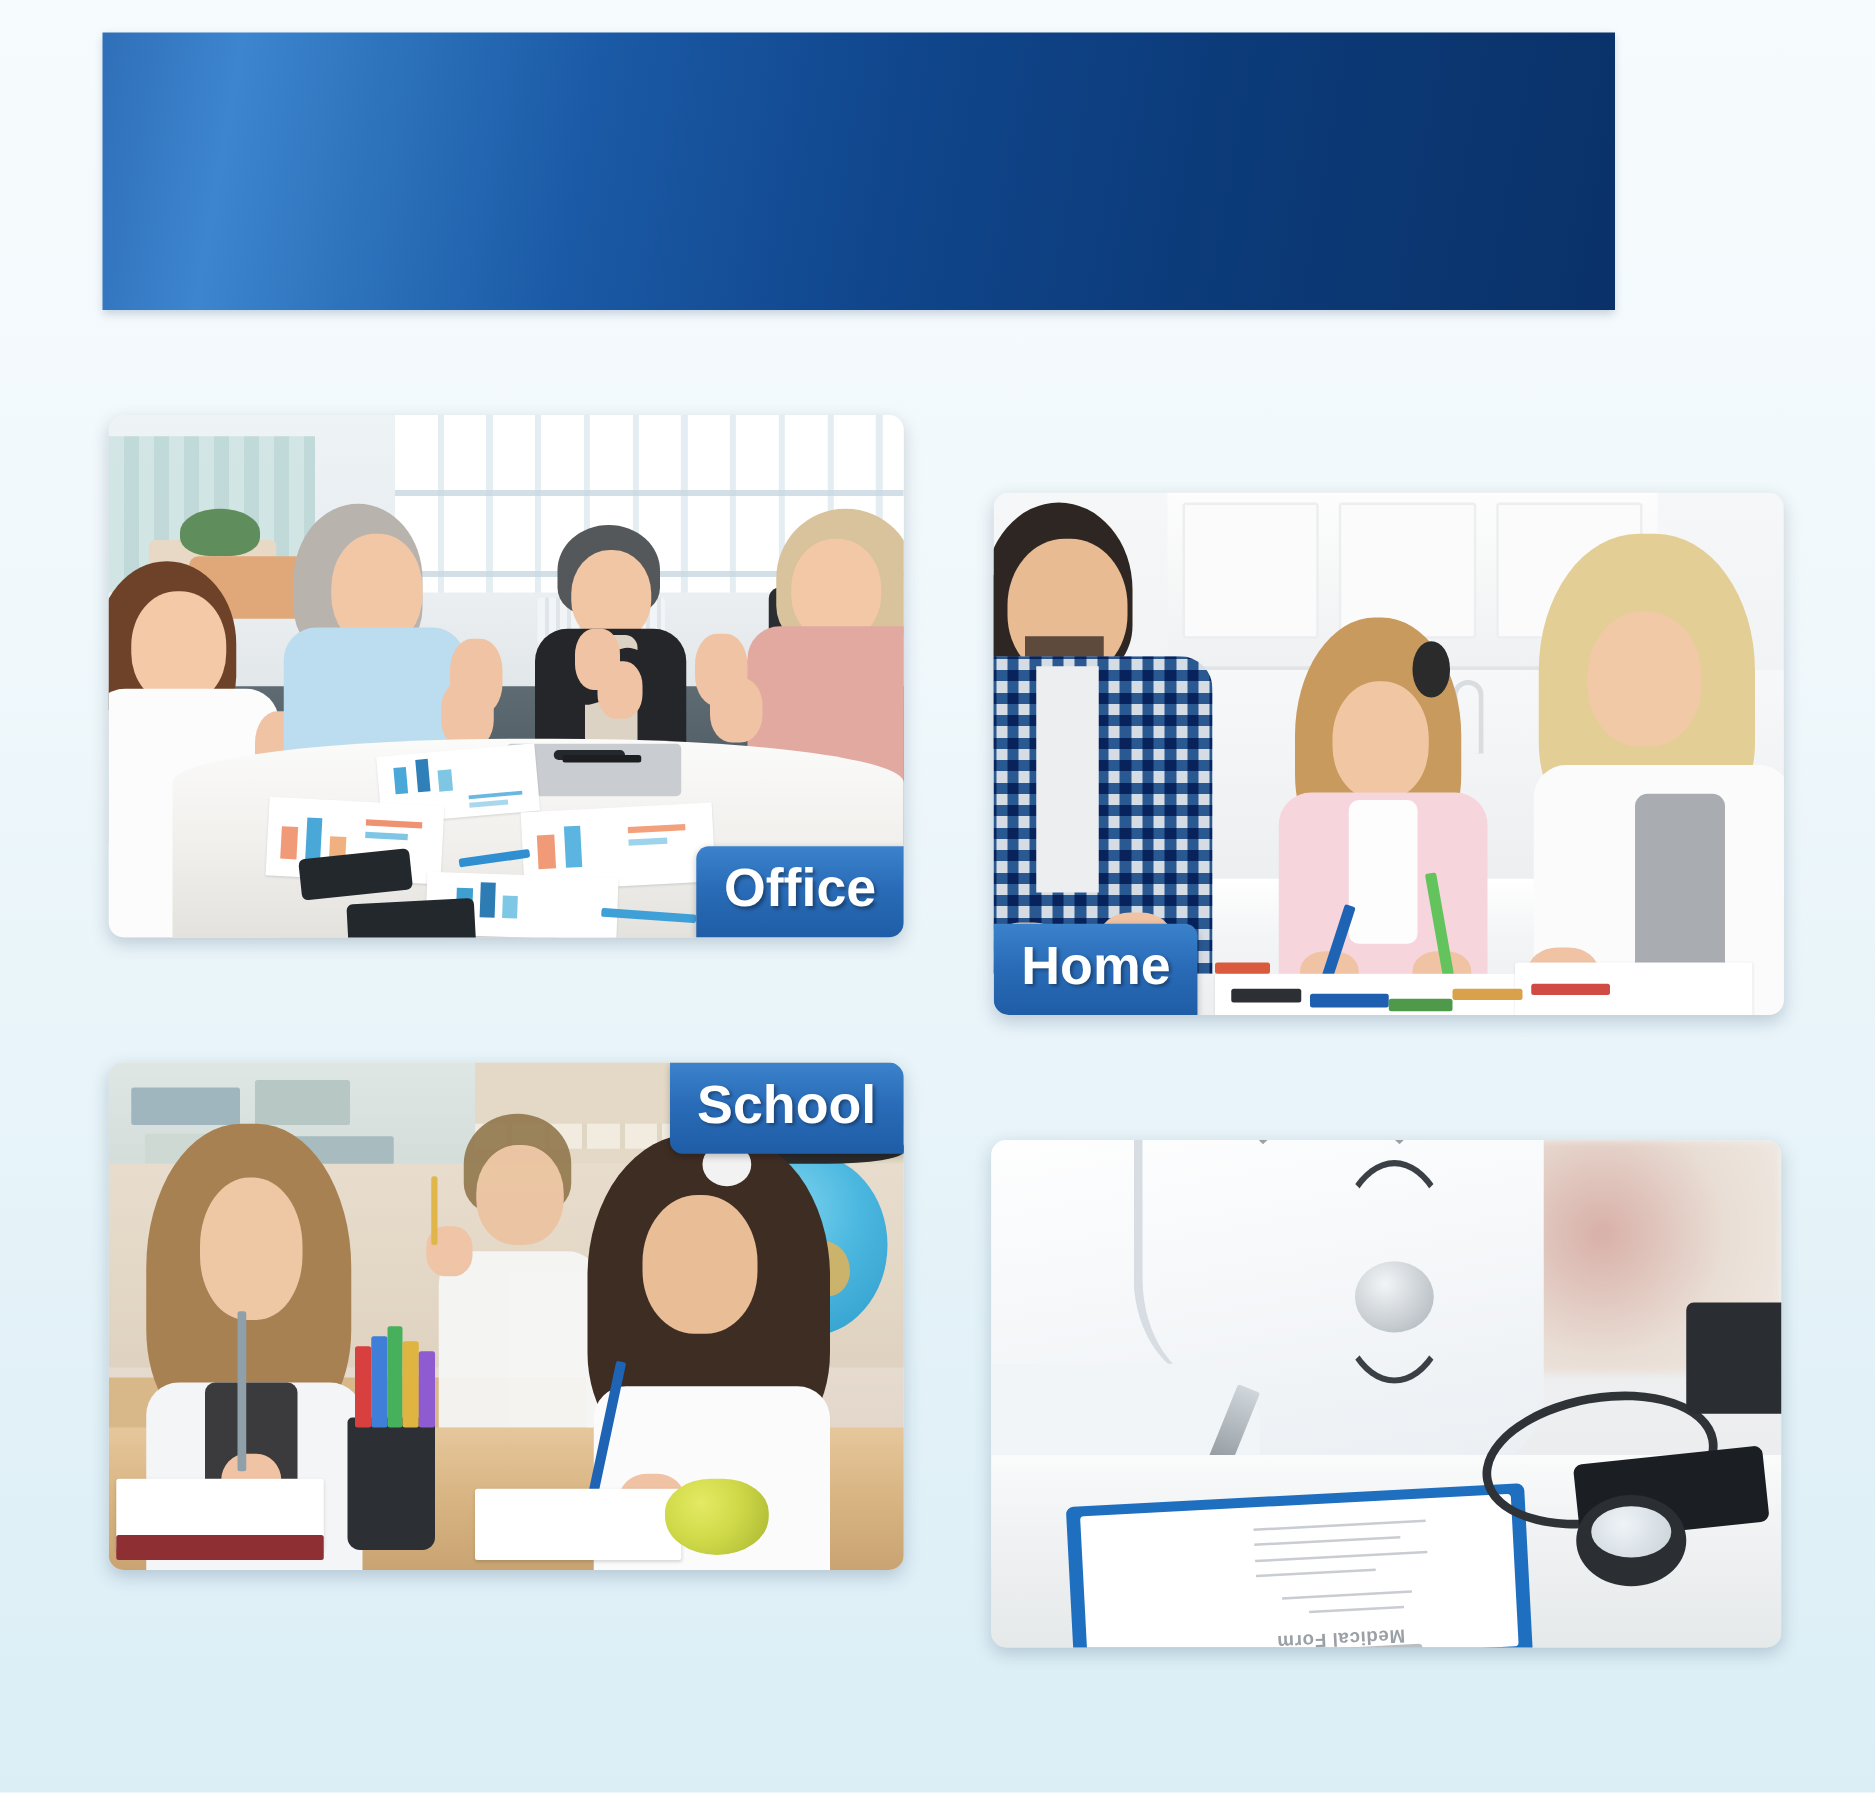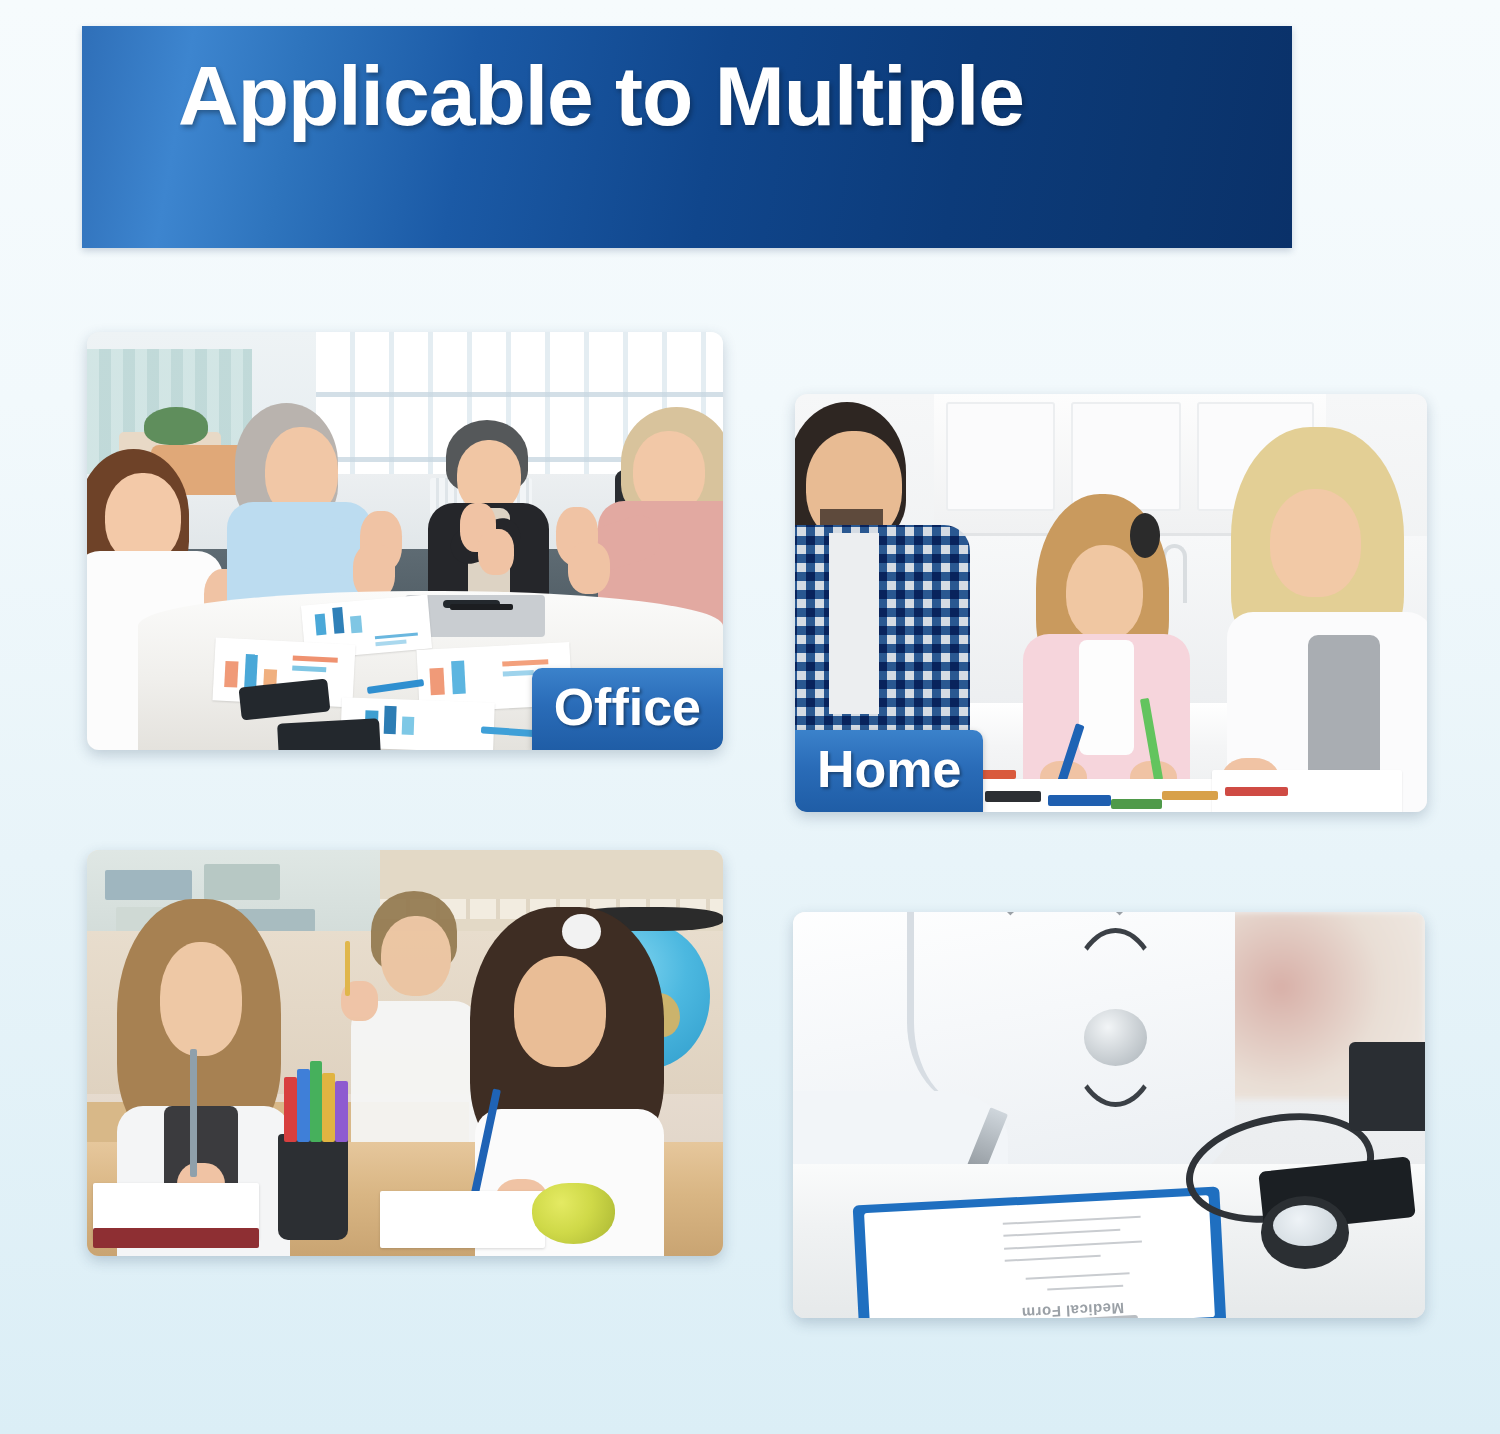--- a/index.html
+++ b/index.html
@@ -44,21 +44,21 @@
   #card-school   { left:87px;  top:850px;  width:636px; height:406px; }
   #card-hospital { left:793px; top:912px;  width:632px; height:406px; }
 
   .scene{ position:absolute; inset:0; }
   .ly{ position:absolute; }
 
   
   .badge{
     position:absolute; z-index:40;
     background: linear-gradient(180deg,#3b82cb 0%, #2a6cb8 45%, #1f5da6 100%);
-    color:#ffffff; font-weight:700; font-size:52px; line-height:1;
+    color:#ffffff; font-weight:700; font-size:43px; line-height:1;
     padding:13px 22px 17px 22px;
     text-shadow: 2px 2px 3px rgba(0,0,0,.35);
     box-shadow: 0 2px 6px rgba(0,0,0,.22);
     white-space:nowrap;
   }
   #badge-office   { right:0;   bottom:0;  border-top-left-radius:10px; border-bottom-right-radius:10px; }
   #badge-home     { left:0;    bottom:0;  border-top-right-radius:10px; border-bottom-left-radius:10px; }
   #badge-school   { right:0;   top:0;     border-bottom-left-radius:10px; border-top-right-radius:10px; }
   #badge-hospital { left:0;    top:0;     border-bottom-right-radius:10px; border-top-left-radius:10px; }
 
@@ -143,21 +143,20 @@
   .formline{ position:absolute; background:#c9ccd0; height:2px; }
   .bp-gauge{ position:absolute; border-radius:50%; background:#2b2f33; }
   .bp-face{ position:absolute; border-radius:50%; background:radial-gradient(circle at 40% 35%,#eef3f7,#c9d2d8); }
   .hs-phone{ position:absolute; background:#1b1f23; border-radius:7px; }
 </style>
 </head>
 <body>
 
 <div class="banner">
   <div class="banner-title">
-    <span>Applicable to Multiple</span>
   </div>
 </div>
 
 <div class="card" id="card-office">
   <div class="scene">
     <div class="ly off-bg"></div>
     <div class="ly off-leftglass"></div>
     <div class="ly off-windows"></div>
     <div class="ly off-winframe"></div>
     <div class="ly off-wall"></div>
@@ -353,20 +352,21 @@
     <div class="ly" style="left:1%;top:93%;width:26%;height:5%;background:#8e2f33;border-radius:2px;"></div>
     <div class="notebook" style="left:46%;top:84%;width:26%;height:14%;"></div>
     <div class="cup" style="left:30%;top:70%;width:11%;height:26%;"></div>
     <div class="pencil" style="left:31%;top:56%;width:2%;height:16%;background:#d83f3f;"></div>
     <div class="pencil" style="left:33%;top:54%;width:2%;height:18%;background:#3f7fd8;"></div>
     <div class="pencil" style="left:35%;top:52%;width:2%;height:20%;background:#46b05c;"></div>
     <div class="pencil" style="left:37%;top:55%;width:2%;height:17%;background:#e0b441;"></div>
     <div class="pencil" style="left:39%;top:57%;width:2%;height:15%;background:#8e5bd0;"></div>
     <div class="apple" style="left:70%;top:82%;width:13%;height:15%;"></div>
   </div>
+  <div class="badge" id="badge-school">School</div>
 </div>
 
 <div class="card" id="card-hospital">
   <div class="scene">
     <div class="ly hs-bg"></div>
     <div class="ly hs-blur"></div>
     <div class="ly hs-tie"></div>
     <div class="ly hs-coat"></div>
     <div class="ly" style="left:18%;top:-4%;width:26%;height:52%;border-left:7px solid #d7dde3;border-radius:0 0 0 40%;"></div>
     <div class="hs-stetho" style="left:30%;top:-6%;width:26%;height:40%;border-width:5px;border-color:#9aa0a6 transparent transparent transparent;"></div>

